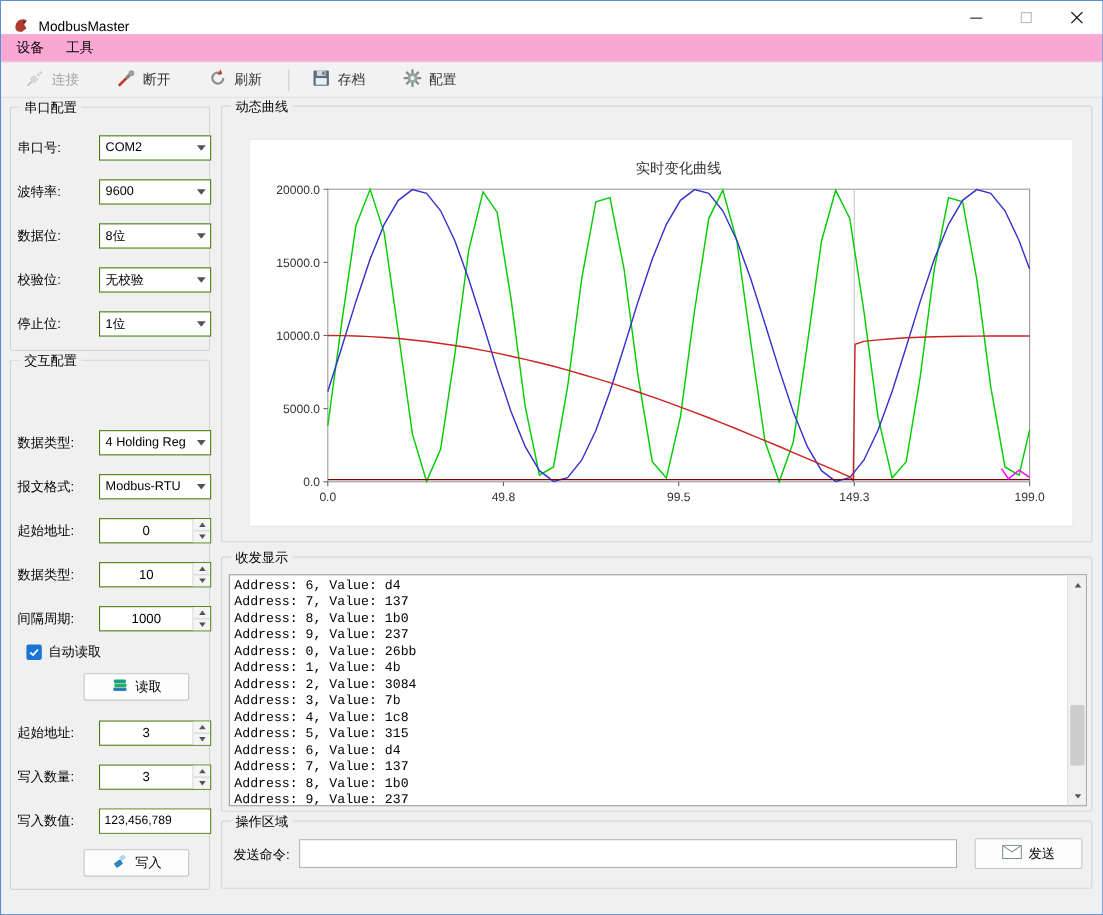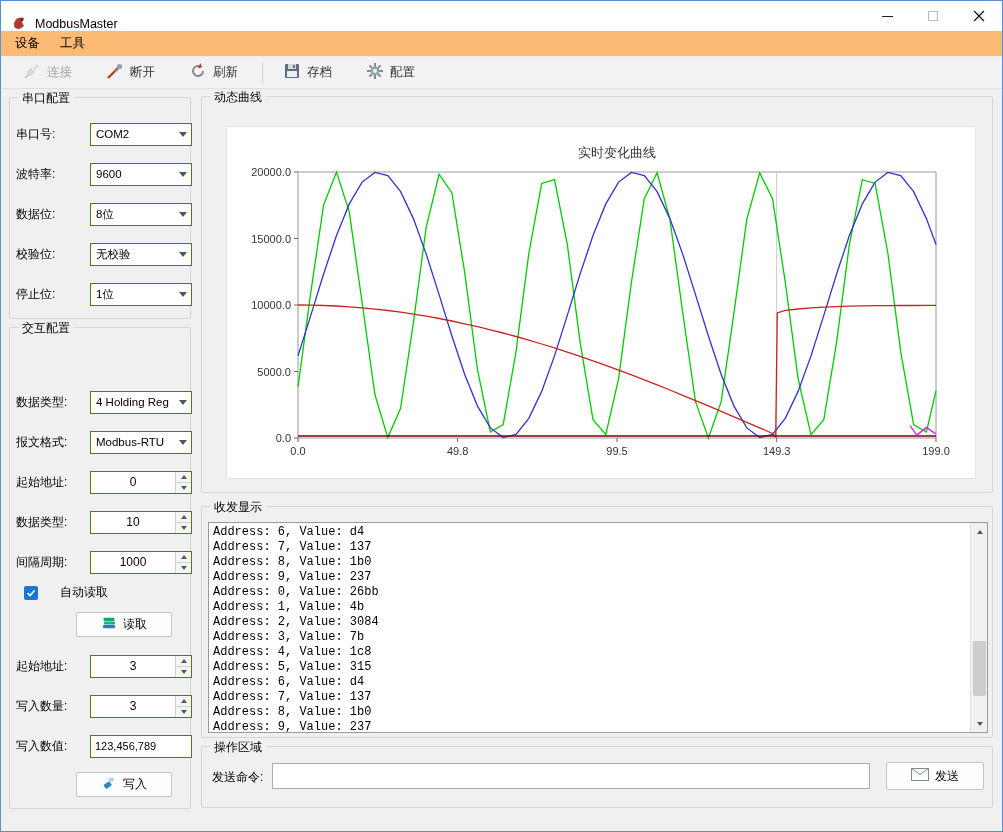--- a/index.html
+++ b/index.html
@@ -19,21 +19,21 @@
   }
   .app-icon { margin-left: 10px; width: 16px; height: 16px; }
   .title-text { margin-left: 8px; font-size: 12.5px; color: #000; }
   .win-controls { position: absolute; right: 0; top: 0; height: 30px; display: flex; }
   .win-btn { width: 46px; height: 30px; display: flex; align-items: center; justify-content: center; cursor: pointer; }
   .min-glyph { width: 11px; height: 1px; background: #222; display: block; }
   .max-glyph { width: 10px; height: 10px; border: 1px solid #b8b8b8; display: block; }
   
   .menubar {
     position: absolute; top: 30px; left: 0; right: 0; height: 26px;
-    background: #fdba74; display: flex; align-items: center; padding-left: 4px;
+    background: #f9a8d4; display: flex; align-items: center; padding-left: 4px;
     border-bottom: 1px solid #ececec;
   }
   .menu-item { font-size: 12.5px; padding: 4px 10px; color: #000; cursor: default; }
   
   .toolbar {
     position: absolute; top: 56px; left: 0; right: 0; height: 32px;
     background: #f2f2f2; border-bottom: 1px solid #e0e0e0;
     display: flex; align-items: center; padding-left: 10px;
   }
   .tb-btn { display: flex; align-items: center; gap: 6px; padding: 4px 12px; margin-right: 10px;
@@ -62,21 +62,21 @@
   .tri-up-s { width: 0; height: 0; border-left: 3px solid transparent; border-right: 3px solid transparent; border-bottom: 4px solid #555; display: block; }
   .tri-down-s { width: 0; height: 0; border-left: 3px solid transparent; border-right: 3px solid transparent; border-top: 4px solid #555; display: block; }
   .spin-val { flex: 1; text-align: center; font-size: 12px; }
   .spin-btns { width: 16px; height: 100%; display: flex; flex-direction: column; border-left: 1px solid #d0d0d0; }
   .spin-b { flex: 1; background: #f5f5f5; display: flex; align-items: center; justify-content: center; cursor: pointer; }
   .spin-b + .spin-b { border-top: 1px solid #d0d0d0; }
   .txt input, input.plain {
     width: 100%; height: 100%; border: none; outline: none;
     font-size: 11px; padding: 0 4px; font-family: "Liberation Sans", sans-serif;
   }
-  .chk-row { position: absolute; left: 14px; display: flex; align-items: center; gap: 22px; }
+  .chk-row { position: absolute; left: 14px; display: flex; align-items: center; gap: 6px; }
   .checkbox { width: 14px; height: 14px; background: #1976d2; border-radius: 2px;
     display: flex; align-items: center; justify-content: center; cursor: pointer; }
   .act-btn {
     position: absolute; width: 96px; height: 25px; background: #fdfdfd;
     border: 1px solid #c5c5c5; border-radius: 2px; font-size: 12px;
     display: flex; align-items: center; justify-content: center; gap: 6px; cursor: pointer;
     font-family: "Liberation Sans", sans-serif;
   }
   
   .chart-box { position: absolute; left: 24px; top: 29px; width: 750px; height: 353px;

